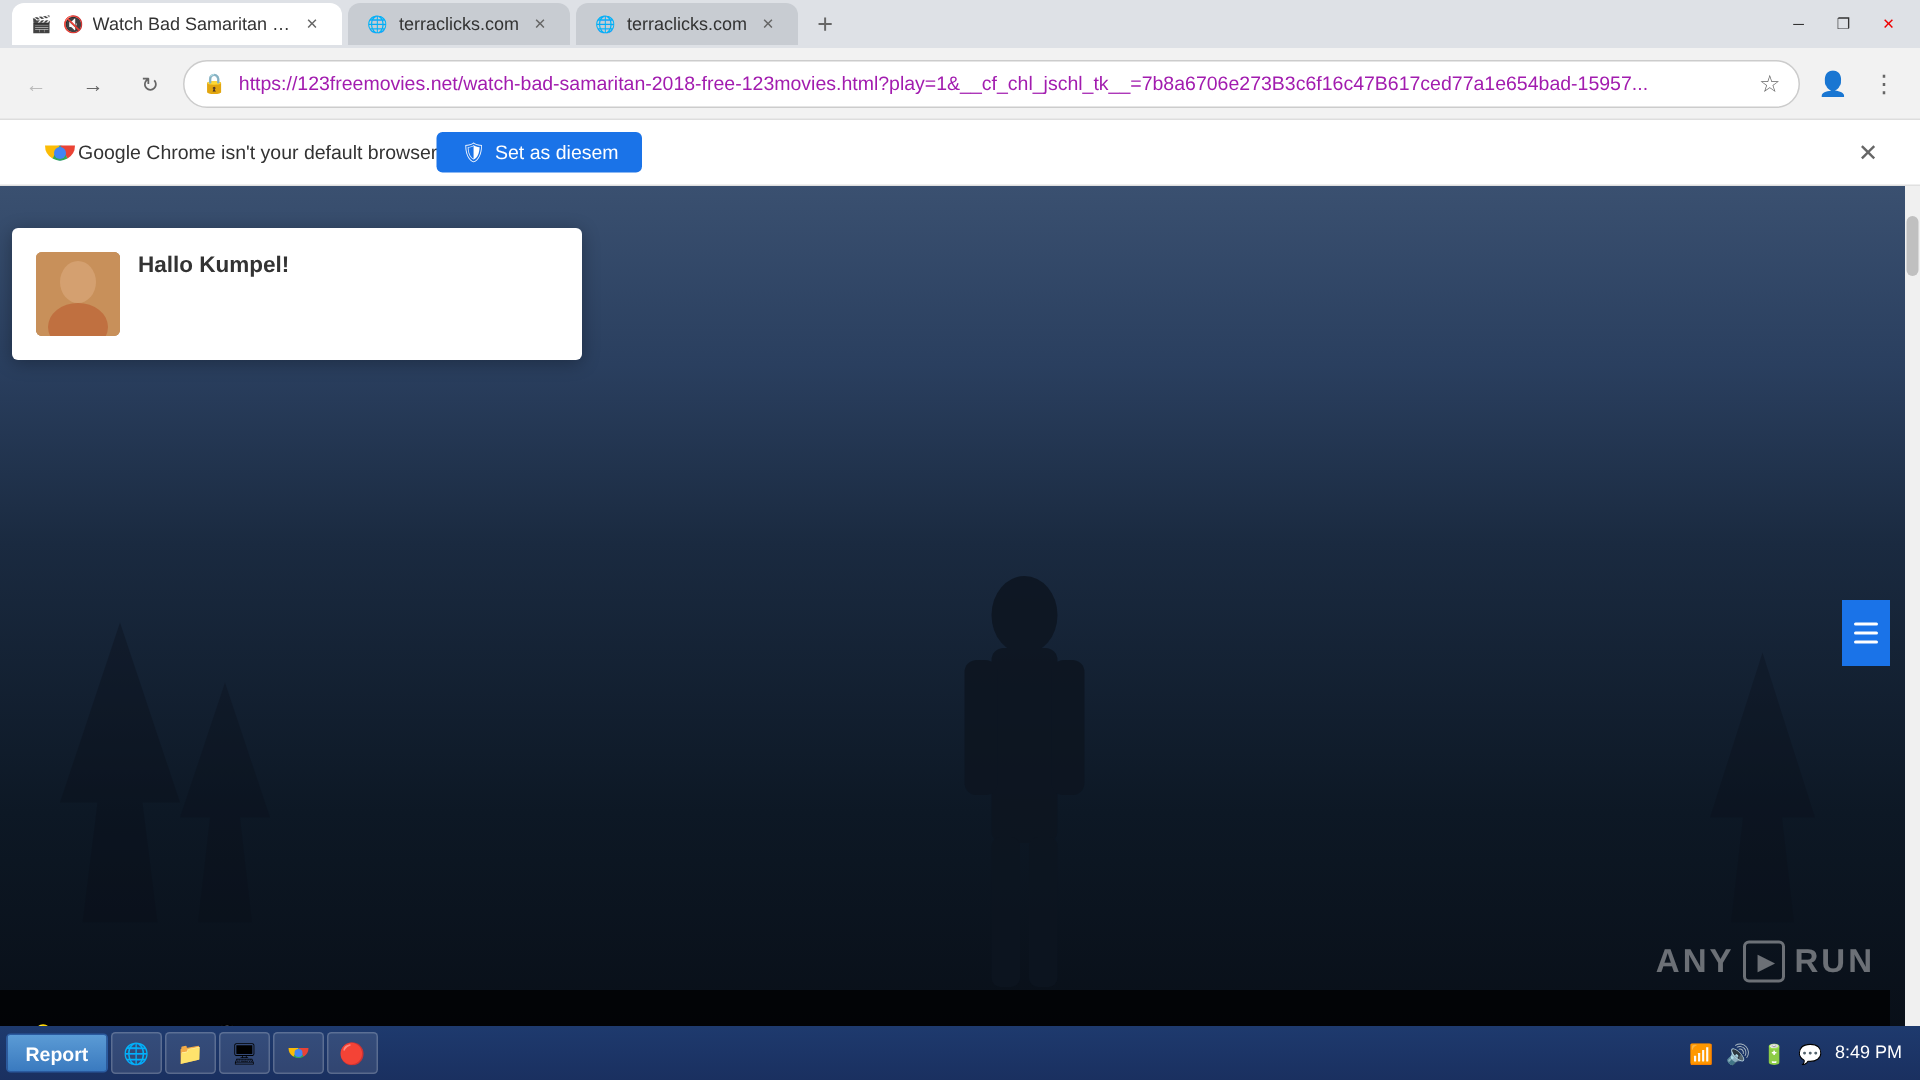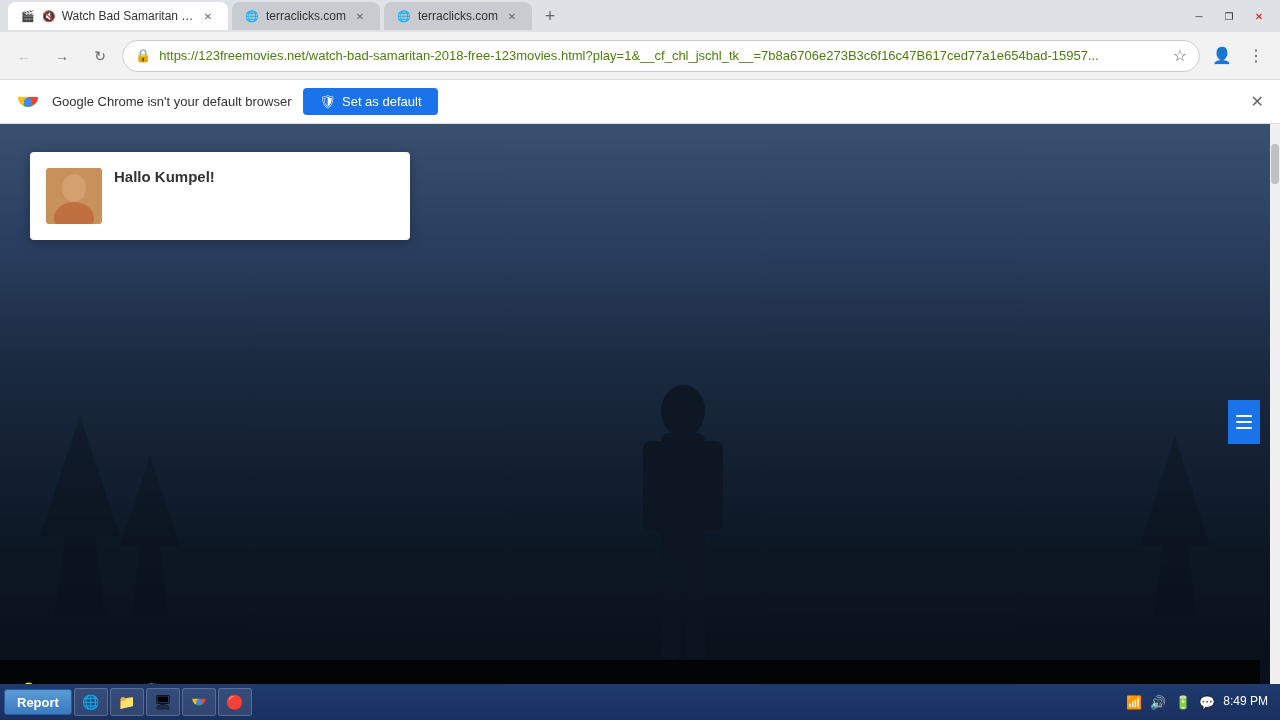--- a/index.html
+++ b/index.html
@@ -20,27 +20,27 @@
     .new-tab-btn { width: 28px; height: 28px; display: flex; align-items: center; justify-content: center; border-radius: 50%; font-size: 18px; color: #666; cursor: pointer; }
     .window-controls { margin-left: auto; display: flex; gap: 4px; align-items: center; }
     .win-btn { width: 26px; height: 20px; display: flex; align-items: center; justify-content: center; font-size: 10px; color: #333; cursor: pointer; }
 
     
     .toolbar { height: 48px; background: #f2f2f2; display: flex; align-items: center; padding: 0 8px; gap: 6px; border-bottom: 1px solid #ddd; }
     .nav-btn { width: 32px; height: 32px; border-radius: 50%; display: flex; align-items: center; justify-content: center; font-size: 14px; color: #666; cursor: pointer; }
     .nav-btn.disabled { color: #bbb; cursor: default; }
     .address-bar { flex: 1; height: 32px; background: #fff; border: 1px solid #ccc; border-radius: 20px; display: flex; align-items: center; padding: 0 12px; gap: 8px; }
     .lock-icon { font-size: 13px; color: #666; }
-    .url-text { flex: 1; font-size: 13px; color: #4d7c0f; overflow: hidden; text-overflow: ellipsis; white-space: nowrap; }
+    .url-text { flex: 1; font-size: 13px; color: #a21caf; overflow: hidden; text-overflow: ellipsis; white-space: nowrap; }
     .star-icon { font-size: 16px; color: #666; cursor: pointer; }
     .toolbar-actions { display: flex; gap: 2px; }
     .toolbar-icon-btn { width: 32px; height: 32px; border-radius: 50%; display: flex; align-items: center; justify-content: center; font-size: 16px; color: #666; cursor: pointer; }
 
     
-    .default-browser-bar { height: 44px; background: #fff; border-bottom: 1px solid #e0e0e0; display: flex; align-items: center; padding: 0 16px; gap: 12px; }
+    .default-browser-bar { height: 44px; background: #fff; border-bottom: 1px solid #e0e0e0; display: flex; align-items: center; padding: 0 28px; gap: 0; }
     .chrome-logo { width: 24px; height: 24px; position: relative; }
     .chrome-logo svg { width: 24px; height: 24px; }
     .default-browser-text { font-size: 13px; color: #333; }
     .set-default-btn { background: #1a73e8; color: #fff; border: none; padding: 6px 16px; border-radius: 4px; font-size: 13px; cursor: pointer; display: flex; align-items: center; gap: 6px; }
     .close-banner-btn { margin-left: auto; font-size: 16px; color: #666; cursor: pointer; background: none; border: none; }
 
     
     .page-content { flex: 1; overflow: hidden; position: relative; background: #1a1a2e; }
 
     
@@ -51,21 +51,21 @@
     .video-wrapper { position: relative; width: calc(100% - 10px); height: 100%; }
     .video-bg { width: 100%; height: 100%; background: linear-gradient(160deg, #2a3a5c 0%, #1a2540 30%, #0d1520 60%, #111827 100%); display: flex; align-items: center; justify-content: center; overflow: hidden; position: relative; }
 
     
     .video-scene { position: absolute; inset: 0; background: linear-gradient(to bottom, #3a5070 0%, #2a3f5f 20%, #1a2a40 40%, #0d1825 70%, #080d15 100%); }
 
     
     .video-top-bar { position: absolute; top: 0; left: 0; right: 0; height: 8px; background: #4CAF50; }
 
     
-    .popup-notification { position: absolute; top: 28px; left: 30px; width: 380px; background: #fff; border-radius: 4px; box-shadow: 0 2px 12px rgba(0,0,0,0.3); display: flex; padding: 16px; gap: 12px; z-index: 10; }
+    .popup-notification { position: absolute; top: 28px; left: 8px; width: 380px; background: #fff; border-radius: 4px; box-shadow: 0 2px 12px rgba(0,0,0,0.3); display: flex; padding: 16px; gap: 12px; z-index: 10; }
     .popup-avatar { width: 56px; height: 56px; border-radius: 4px; background: linear-gradient(135deg, #c8a882 0%, #b89060 100%); flex-shrink: 0; overflow: hidden; }
     .popup-avatar-img { width: 100%; height: 100%; background: linear-gradient(160deg, #d4a574 0%, #a07040 50%, #c8906040 100%); display: flex; align-items: flex-end; justify-content: center; }
     .popup-content { flex: 1; }
     .popup-title { font-size: 15px; font-weight: bold; color: #333; margin-bottom: 6px; }
     .popup-body { font-size: 13px; color: #555; line-height: 1.4; }
 
     
     .right-sidebar-btn { position: absolute; right: 10px; top: 50%; transform: translateY(-50%); width: 32px; height: 44px; background: #1a73e8; display: flex; align-items: center; justify-content: center; cursor: pointer; z-index: 10; }
     .hamburger-icon { display: flex; flex-direction: column; gap: 4px; }
     .hamburger-line { width: 16px; height: 2px; background: #fff; border-radius: 1px; }
@@ -146,21 +146,21 @@
         <circle cx="12" cy="12" r="5" fill="#4285f4"></circle>
         <path d="M12 7 h10 a10 10 0 0 1-5 8.66z" fill="#ea4335"></path>
         <path d="M12 7 H2 a10 10 0 0 0 5 8.66z" fill="#fbbc05"></path>
         <path d="M7 15.66 A10 10 0 0 0 17 15.66L12 7z" fill="#34a853"></path>
         <circle cx="12" cy="12" r="4" fill="#4285f4"></circle>
       </svg>
     </div>
     <span class="default-browser-text">Google Chrome isn't your default browser</span>
     <button class="set-default-btn">
       <span>🛡</span>
-      <span>Set as default</span>
+      <span>Set as diesem</span>
     </button>
     <button class="close-banner-btn">✕</button>
   </div>
 
   <div class="page-content">
 
     <div class="video-wrapper">
 
       <div class="video-top-bar"></div>
 
@@ -187,20 +187,27 @@
           <svg width="120" height="280" viewBox="0 0 120 280">
             <ellipse cx="60" cy="30" rx="22" ry="26" fill="#0d1520"></ellipse>
             <rect x="38" y="52" width="44" height="130" rx="8" fill="#0d1520"></rect>
             <rect x="20" y="60" width="22" height="90" rx="8" fill="#0d1520"></rect>
             <rect x="78" y="60" width="22" height="90" rx="8" fill="#0d1520"></rect>
             <rect x="38" y="178" width="19" height="100" rx="6" fill="#0d1520"></rect>
             <rect x="63" y="178" width="19" height="100" rx="6" fill="#0d1520"></rect>
           </svg>
         </div>
 
+        <div class="anyrun-logo">
+          <span style="font-size:22px;letter-spacing:2px;">ANY</span>
+          <div class="anyrun-play">
+            <span style="font-size:14px;margin-left:2px;">▶</span>
+          </div>
+          <span style="font-size:22px;letter-spacing:2px;">RUN</span>
+        </div>
 
         <div class="popup-notification">
           <div class="popup-avatar">
             <div class="popup-avatar-img">
               <svg width="56" height="56" viewBox="0 0 56 56">
                 <rect width="56" height="56" fill="#c8905a"></rect>
                 <ellipse cx="28" cy="20" rx="12" ry="14" fill="#d4a070"></ellipse>
                 <ellipse cx="28" cy="50" rx="20" ry="16" fill="#c07040"></ellipse>
               </svg>
             </div>

